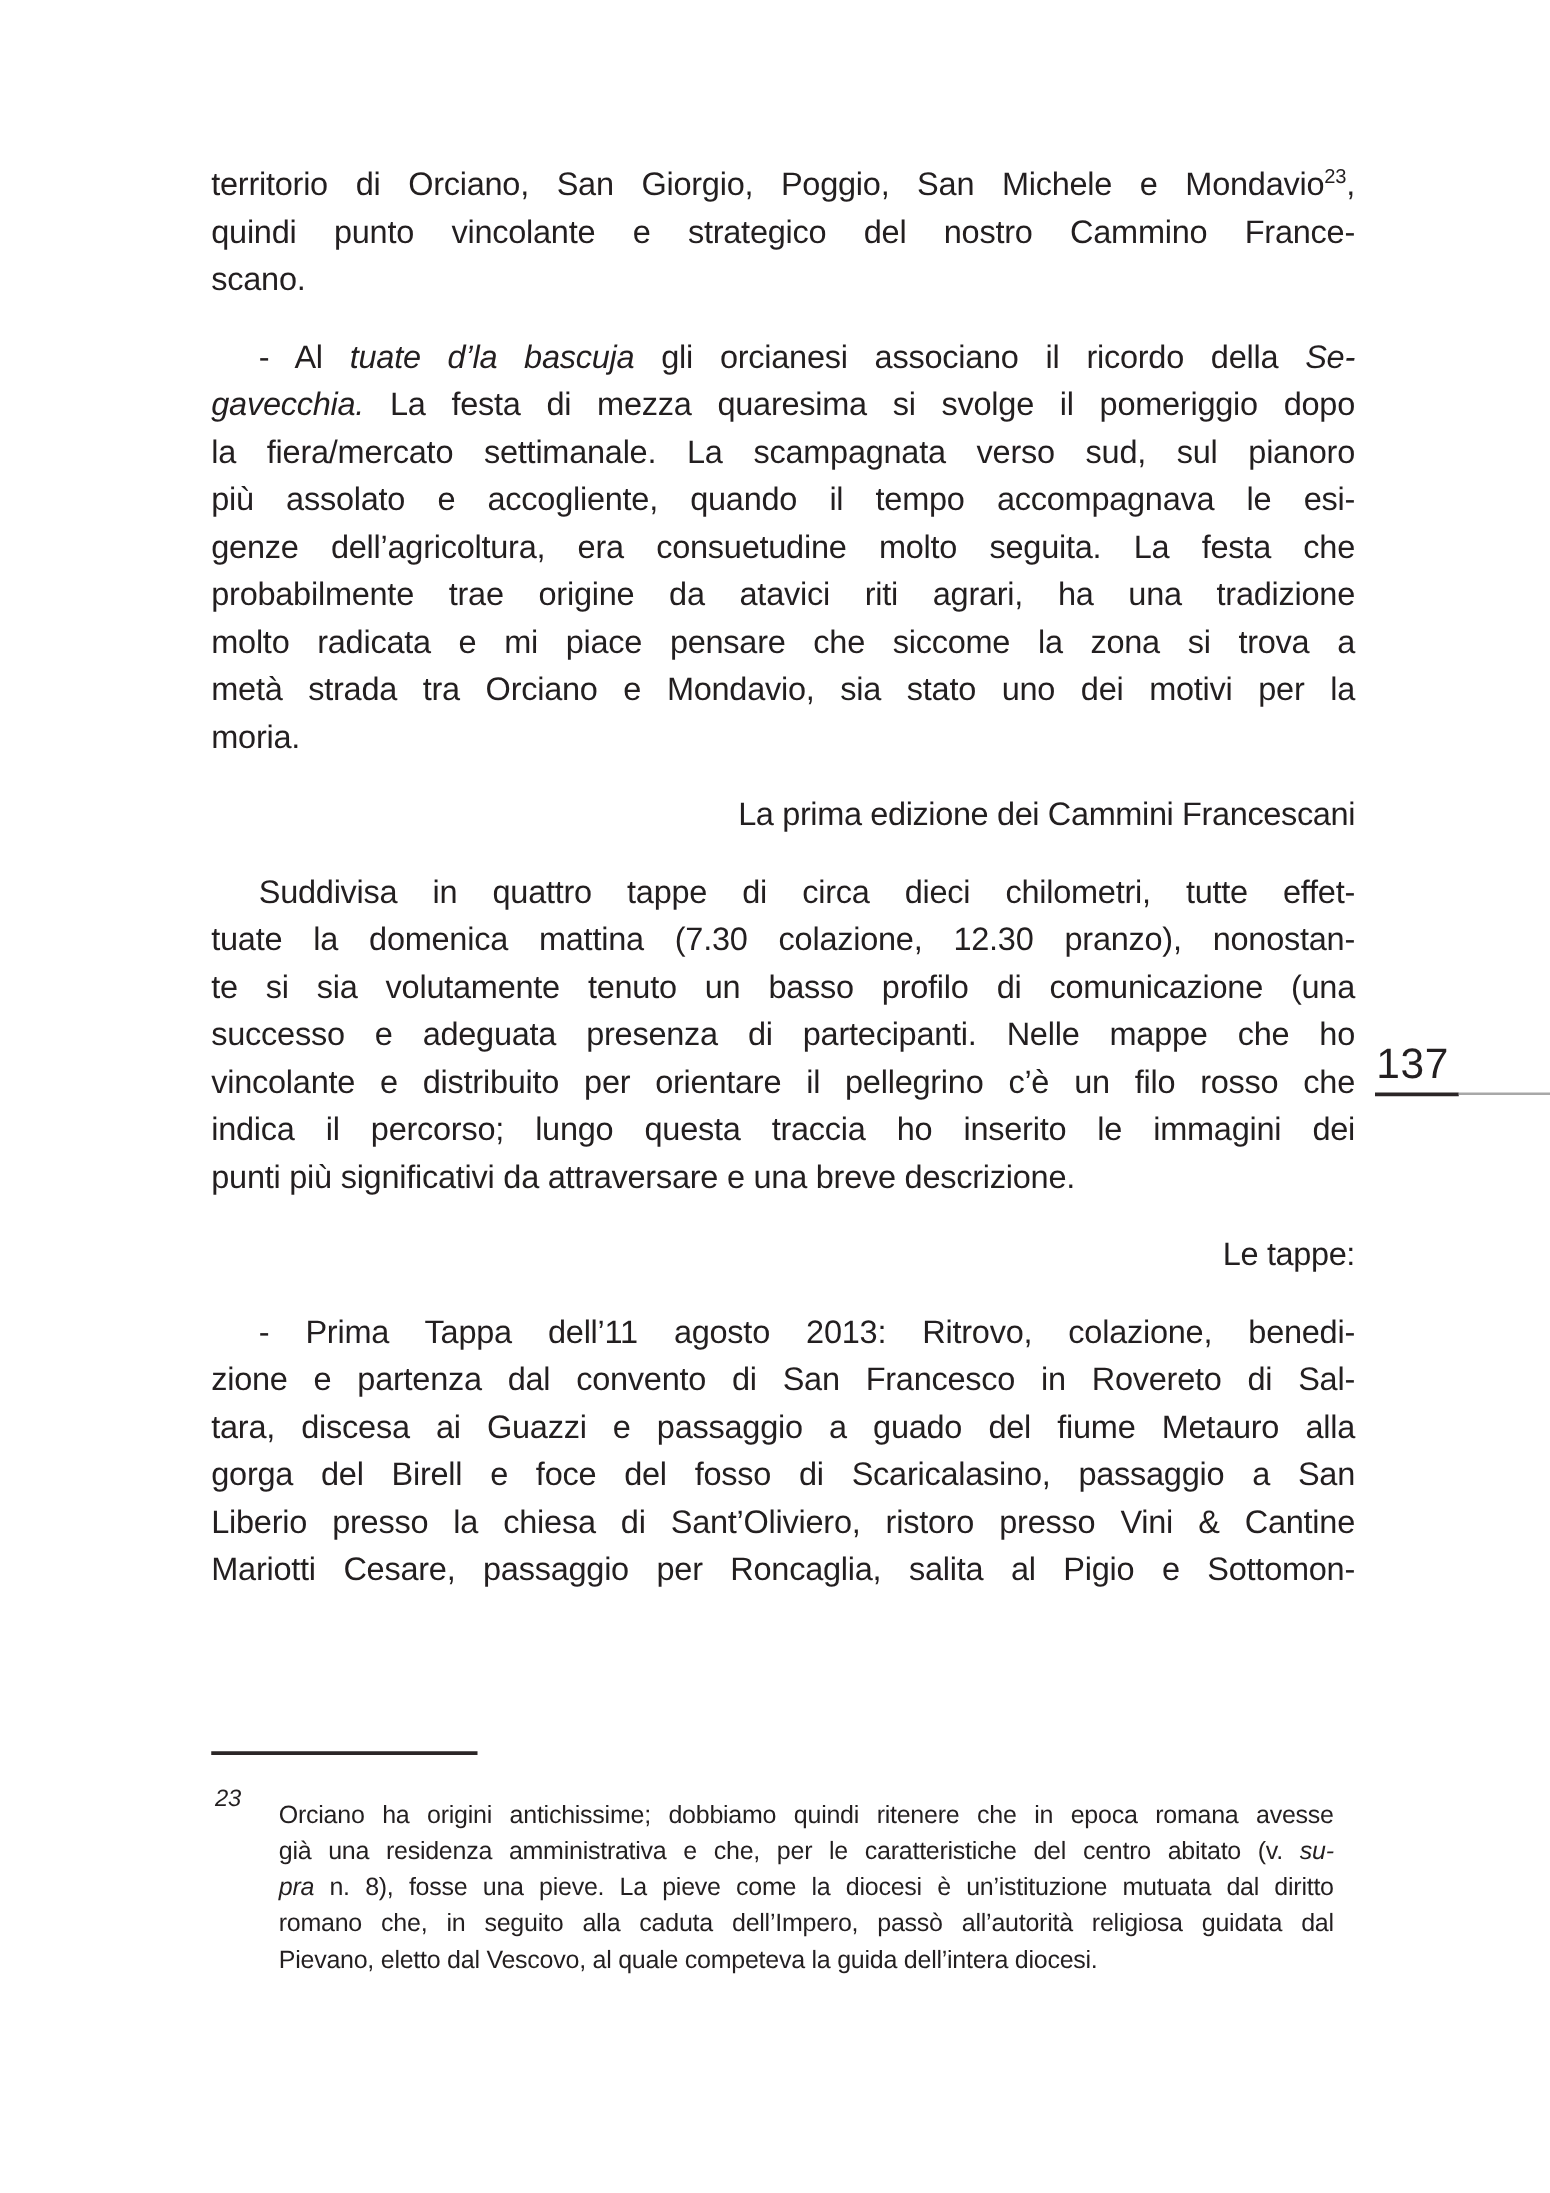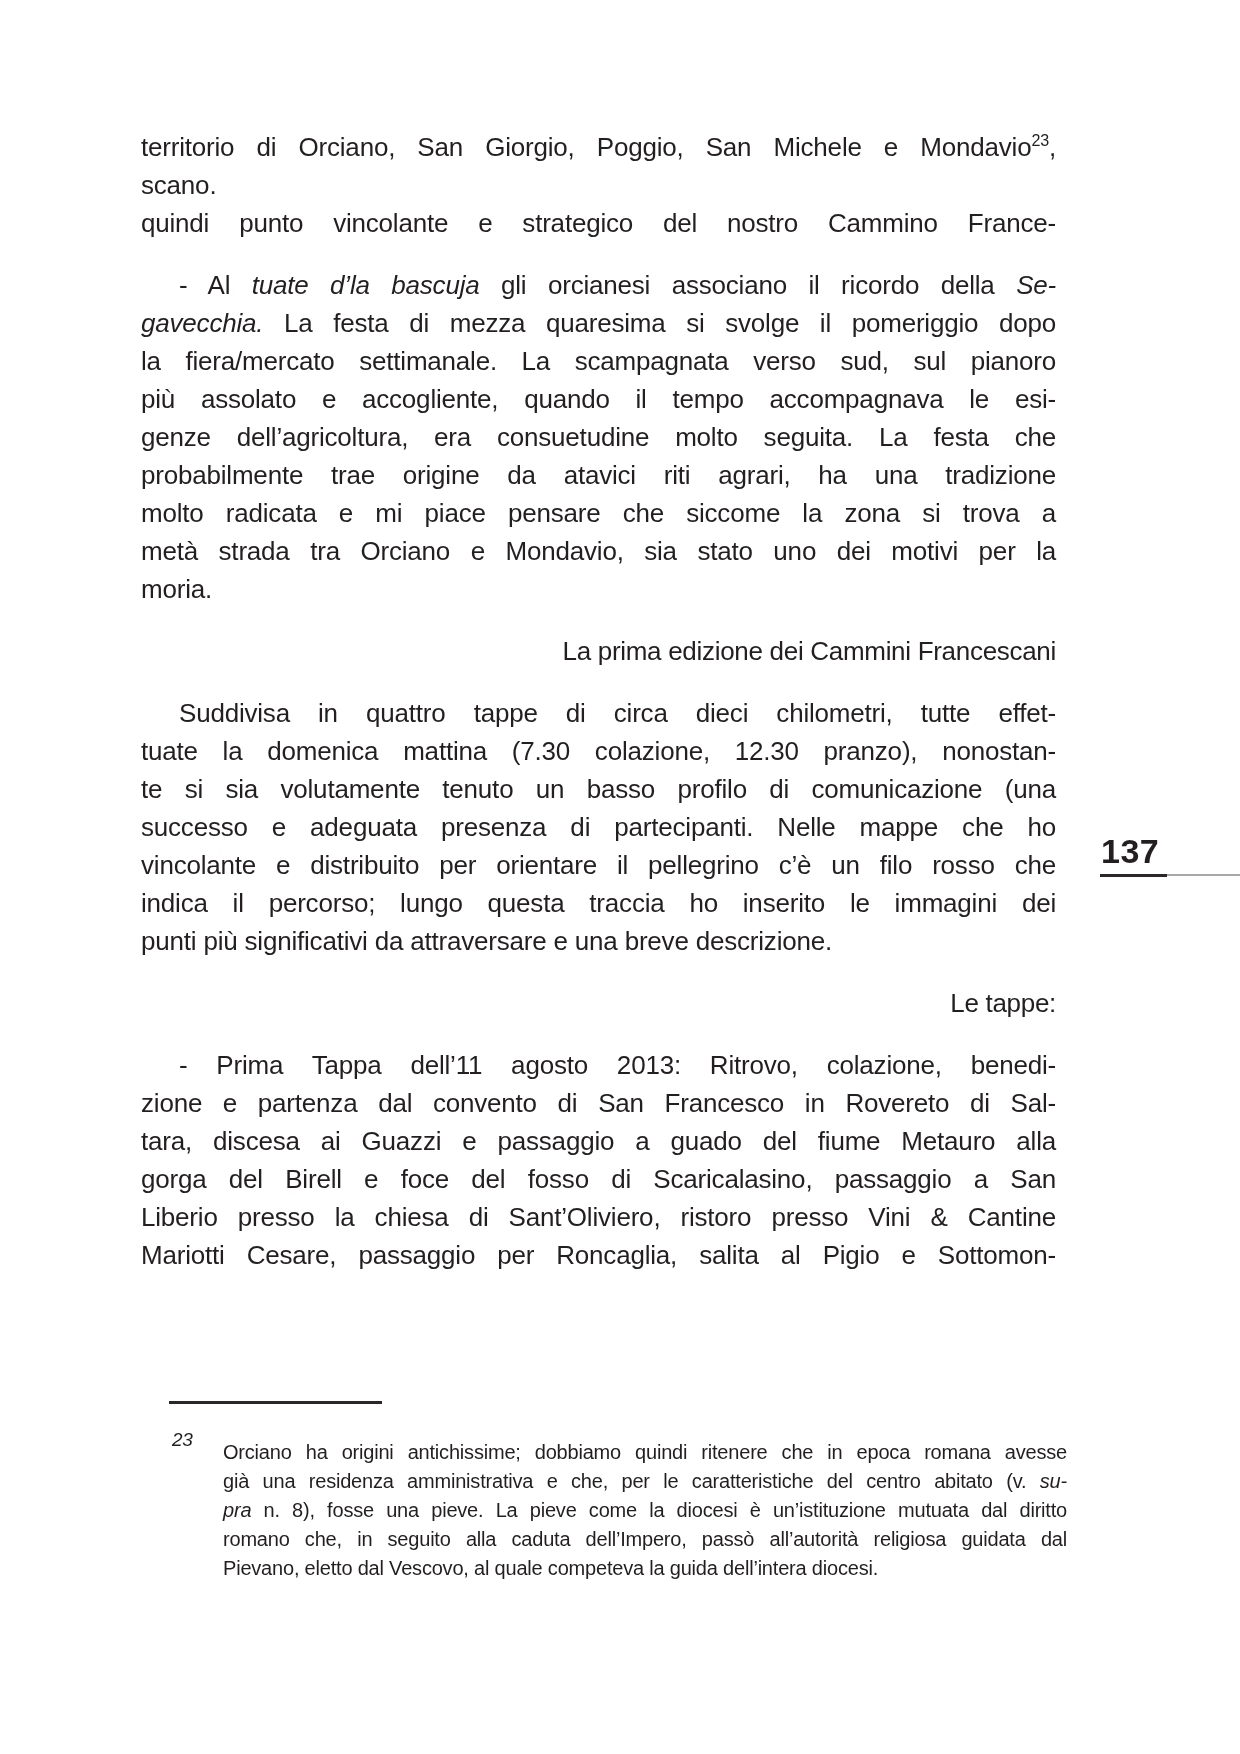--- a/index.html
+++ b/index.html
@@ -6,21 +6,21 @@
   body {
     width: 1240px; height: 1754px;
     background: #ffffff;
     position: relative;
     font-family: "Liberation Sans", sans-serif;
     color: #231f20;
     overflow: hidden;
   }
   .text-column {
     position: absolute;
-    left: 141px; top: 128px;
+    left: 169px; top: 128px;
     width: 915px;
     font-size: 26px;
     line-height: 38px;
     letter-spacing: -0.2px;
   }
   .para, .heading { margin: 0 0 24px 0; }
   .heading {
     font-weight: normal;
     padding-left: 40px;
     letter-spacing: -0.3px;
@@ -29,21 +29,21 @@
   .line { text-align: left; }
   .line.j { text-align: justify; text-align-last: justify; }
   .line.first { text-indent: 38px; }
   .it { font-style: italic; }
   .sup { vertical-align: super; font-size: 62%; line-height: 0; }
 
   .page-number {
     position: absolute;
     left: 1101px; top: 832px;
     font-size: 34px;
-    font-weight: bold;
+    font-weight: normal;
     letter-spacing: 0.5px;
   }
   .page-number-rule-dark {
     position: absolute;
     left: 1100px; top: 874px;
     width: 67px; height: 3px;
     background: #2b2627;
   }
   .page-number-rule-light {
     position: absolute;
@@ -77,22 +77,22 @@
     font-style: italic;
     font-size: 19px;
   }
 </style>
 </head>
 <body>
 
 <div class="text-column">
     <div class="para">
       <div class="line j"><span>territorio di Orciano, San Giorgio, Poggio, San Michele e Mondavio</span><span class="sup">23</span><span>,</span></div>
+      <div class="line j"><span>quindi punto vincolante e strategico del nostro Cammino France-</span></div>
       <div class="line"><span>scano.</span></div>
-      <div class="line j"><span>quindi punto vincolante e strategico del nostro Cammino France-</span></div>
     </div>
     <div class="para indent">
       <div class="line j first"><span>- Al </span><span class="it">tuate d’la bascuja</span><span> gli orcianesi associano il ricordo della </span><span class="it">Se-</span></div>
       <div class="line j"><span class="it">gavecchia.</span><span> La festa di mezza quaresima si svolge il pomeriggio dopo</span></div>
       <div class="line j"><span>la fiera/mercato settimanale. La scampagnata verso sud, sul pianoro</span></div>
       <div class="line j"><span>più assolato e accogliente, quando il tempo accompagnava le esi-</span></div>
       <div class="line j"><span>genze dell’agricoltura, era consuetudine molto seguita. La festa che</span></div>
       <div class="line j"><span>probabilmente trae origine da atavici riti agrari, ha una tradizione</span></div>
       <div class="line j"><span>molto radicata e mi piace pensare che siccome la zona si trova a</span></div>
       <div class="line j"><span>metà strada tra Orciano e Mondavio, sia stato uno dei motivi per la</span></div>

